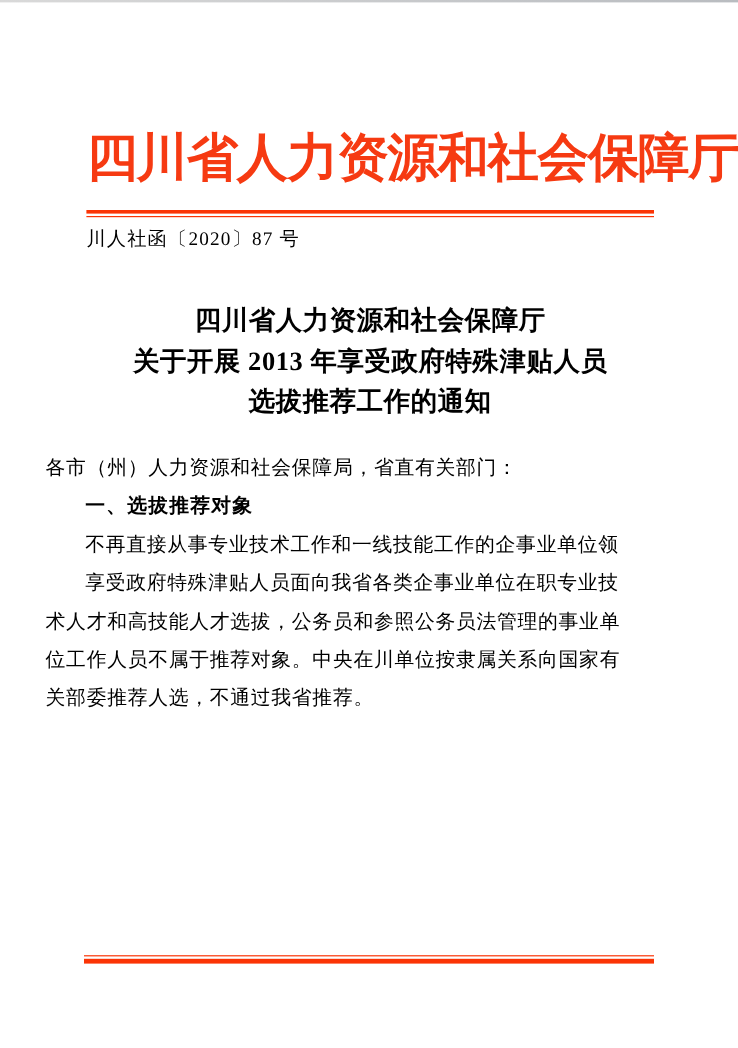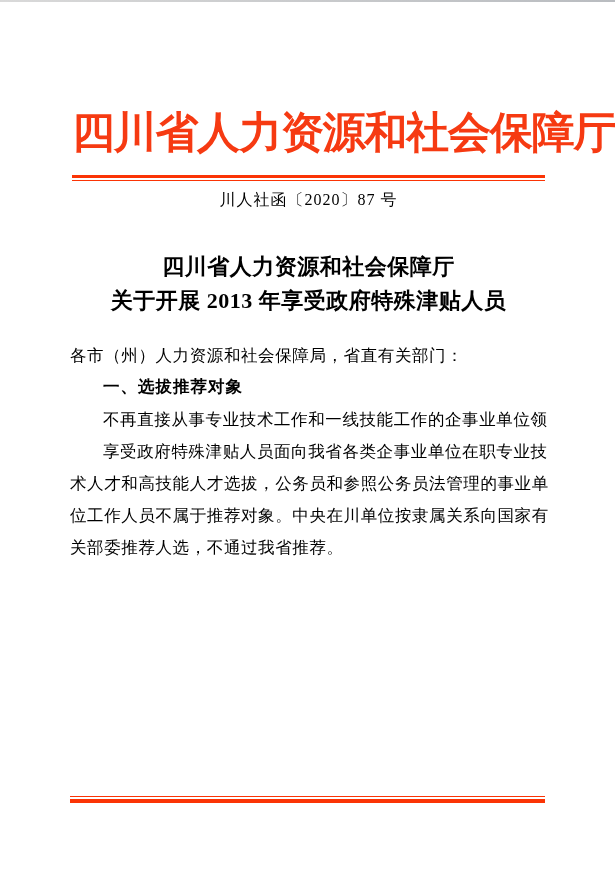--- a/index.html
+++ b/index.html
@@ -46,50 +46,50 @@
   }
   .rule-double .gap {
     height: 2px;
   }
   .rule-double .thin {
     height: 1px;
     background: #fb3405;
   }
   .doc-number {
     margin: 9px 70px 0 72px;
-    text-align: center;
+    text-align: left;
     font-size: 16px;
     line-height: 20px;
     letter-spacing: 1px;
   }
   
   .notice-title {
     margin: 40px 70px 0 72px;
     text-align: center;
     font-weight: bold;
     font-size: 22px;
     line-height: 34px;
     letter-spacing: 0.5px;
   }
   
   .doc-body {
-    margin: 22px 70px 0 70px;
+    margin: 22px 70px 0 38px;
     width: 475px;
     font-size: 16.5px;
     line-height: 32px;
     letter-spacing: 0.6px;
   }
   .doc-body .line {
     white-space: nowrap;
   }
   .doc-body .indent {
     padding-left: 33px;
   }
   .doc-body .heading .line {
-    font-family: Liberation Mono, monospace;
+    font-family: Liberation Sans, sans-serif;
     font-weight: bold;
     letter-spacing: 1px;
   }
   
   .footer-rule {
     position: absolute;
     left: 70px;
     right: 70px;
     top: 796px;
   }
@@ -118,20 +118,21 @@
     <div class="thick"></div>
     <div class="gap"></div>
     <div class="thin"></div>
   </div>
 
   <div class="doc-number">川人社函〔2020〕87 号</div>
 
   <div class="notice-title">
     <div>四川省人力资源和社会保障厅</div>
     <div>关于开展 2013 年享受政府特殊津贴人员</div>
+    <div>选拔推荐工作的通知</div>
   </div>
 
   <div class="doc-body">
       <div class="block salutation">
         <div class="line">各市（州）人力资源和社会保障局，省直有关部门：</div>
       </div>
       <div class="block heading">
         <div class="line indent">一、选拔推荐对象</div>
       </div>
       <div class="block paragraph">

